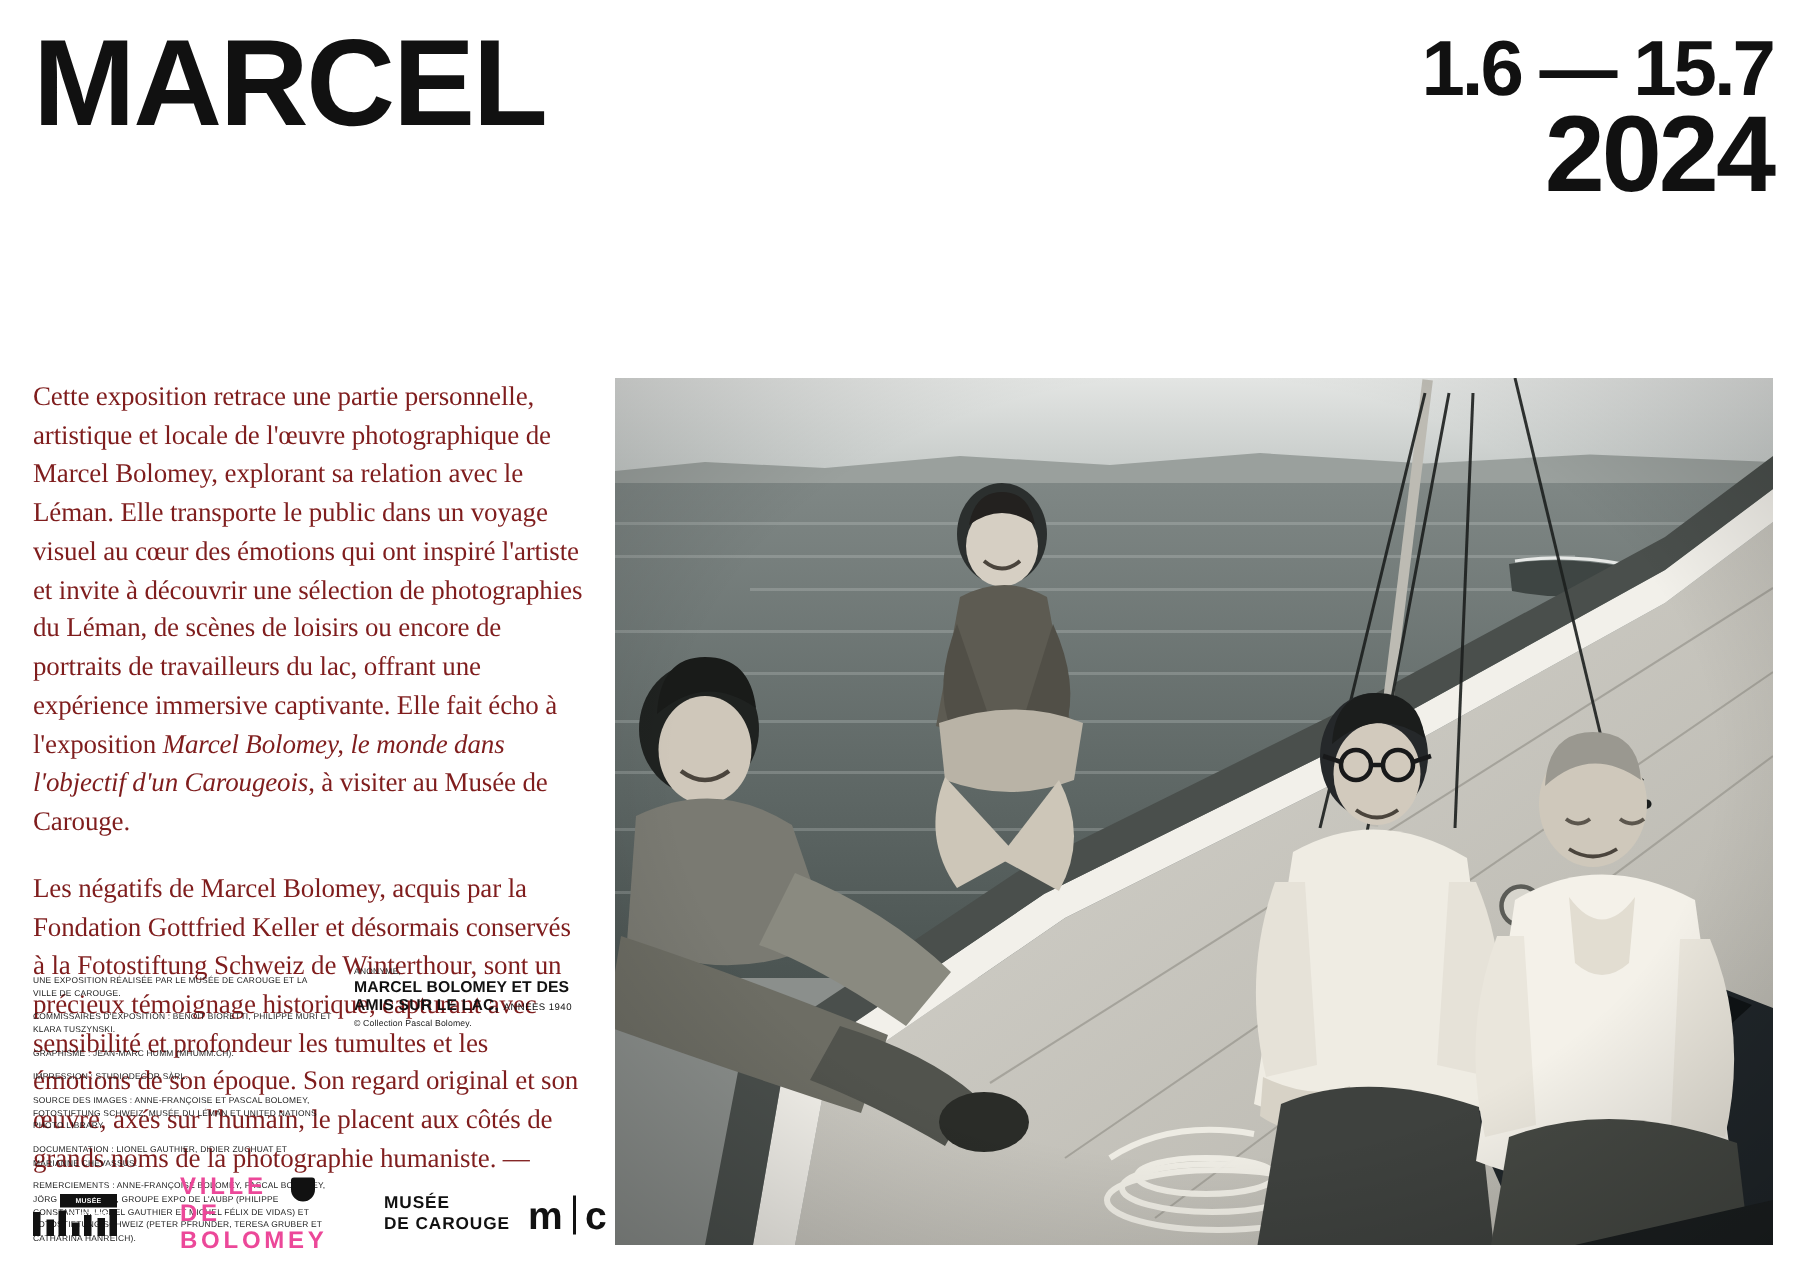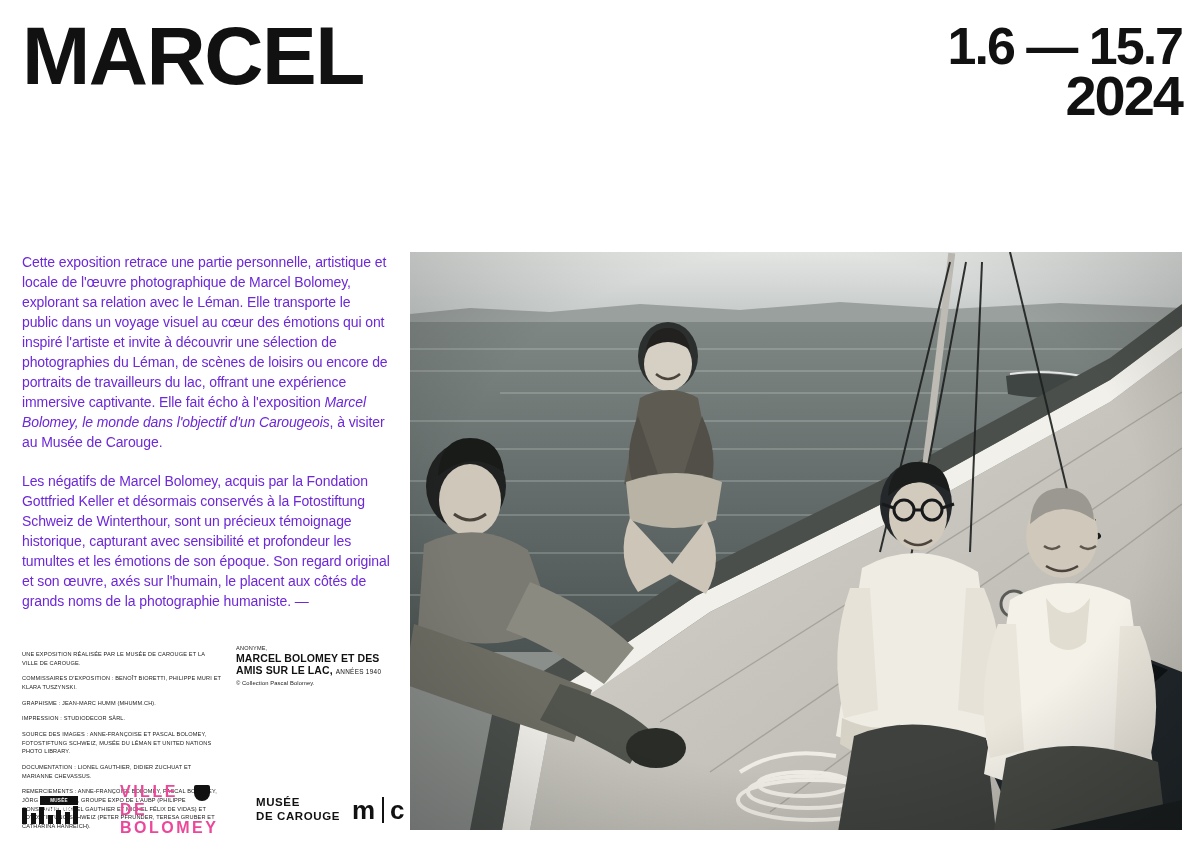--- a/index.html
+++ b/index.html
@@ -74,35 +74,35 @@
   .dates-line {
     font-family: "Liberation Sans", sans-serif;
     font-weight: bold;
     font-size: 52px;
     line-height: 0.93;
     letter-spacing: -2px;
     color: #111111;
     white-space: nowrap;
   }
   .dates-line.year {
-    font-size: 56px;
+    font-size: 72px;
   }
 
   
   .left-col {
     position: absolute;
     left: 22px;
     top: 252px;
     width: 368px;
   }
   .body-par {
-    font-family: Liberation Sans, sans-serif;
-    font-size: 14px;
+    font-family: Liberation Serif, serif;
+    font-size: 18px;
     line-height: 1.43;
-    color: #6d28d9;
+    color: #7f1d1d;
     margin: 0 0 19px 0;
     letter-spacing: -0.1px;
   }
   .body-par em {
     font-style: italic;
   }
 
   
   .credits {
     position: absolute;

